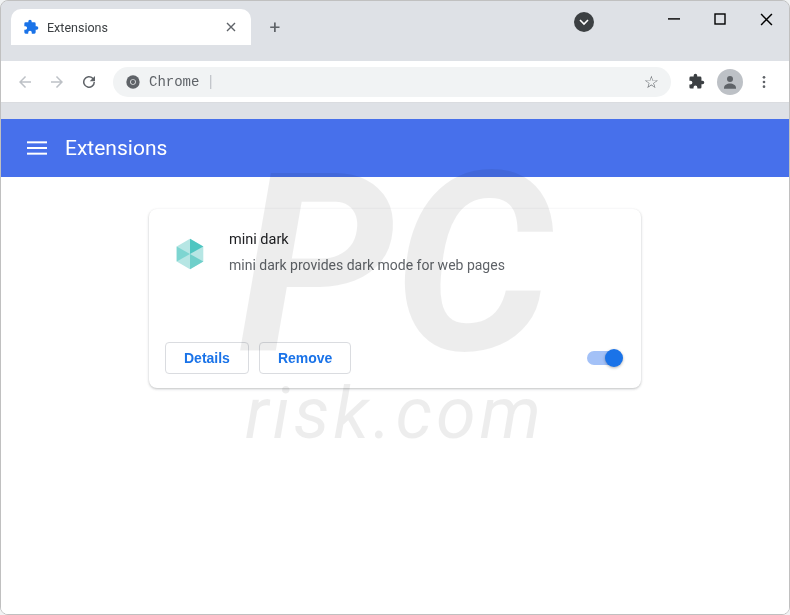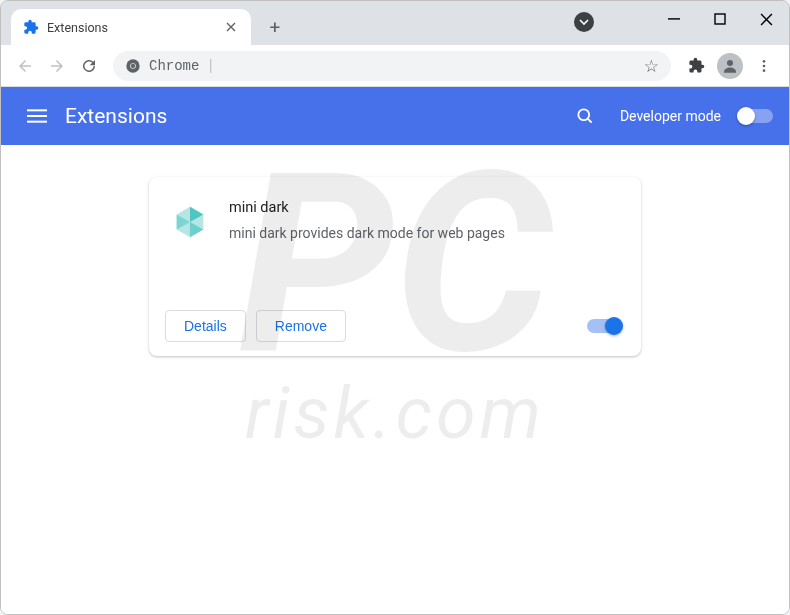--- a/index.html
+++ b/index.html
@@ -13,20 +13,21 @@
   }
   .window-frame {
     width: 100%;
     height: 100%;
     border: 1px solid #c0c0c0;
     border-radius: 8px;
     overflow: hidden;
     background: #dee1e6;
     display: flex;
     flex-direction: column;
+    gap: 16px;
   }
   .titlebar {
     height: 44px;
     background: #dee1e6;
     display: flex;
     align-items: flex-end;
     position: relative;
   }
   .tab {
     background: #ffffff;
@@ -283,21 +284,21 @@
     gap: 10px;
   }
   .txt-btn {
     border: 1px solid #dadce0;
     background: #fff;
     color: #1a73e8;
     font-size: 14px;
     padding: 7px 18px;
     border-radius: 4px;
     cursor: pointer;
-    font-weight: 400;
+    font-weight: 700;
   }
   .flex-spacer { flex: 1; }
   .toggle-on {
     width: 34px;
     height: 14px;
     background: #a3c1f7;
     border-radius: 7px;
     position: relative;
     cursor: pointer;
     margin-right: 4px;
@@ -437,32 +438,20 @@
   <div class="content-area">
     <div class="blue-header">
       <div class="hamburger">
         <svg width="20" height="20" viewBox="0 0 24 24" fill="#fff">
             <rect y="4" width="24" height="2.4"></rect>
             <rect y="10.8" width="24" height="2.4"></rect>
             <rect y="17.6" width="24" height="2.4"></rect>
           </svg>
       </div>
       <div class="page-title">Extensions</div>
-      <div class="header-right">
-        <div class="tb-btn" style="color:#fff">
-          <svg width="20" height="20" viewBox="0 0 24 24" fill="none" stroke="#fff" stroke-width="2.2">
-              <circle cx="10.5" cy="10.5" r="6.5"></circle>
-              <path d="M20 20l-4.5-4.5"></path>
-            </svg>
-        </div>
-        <span class="dev-mode-label">Developer mode</span>
-        <div class="toggle">
-          <div class="toggle-knob"></div>
-        </div>
-      </div>
     </div>
 
     <div class="ext-grid">
       <div class="ext-card">
         <div class="ext-card-body">
           <div class="ext-icon">
             <svg width="38" height="38" viewBox="0 0 40 40">
               <polygon points="20,4 34,12 34,28 20,36 6,28 6,12" fill="#b6e6e4"></polygon>
               <polygon points="20,4 34,12 20,20" fill="#4fc6c1"></polygon>
               <polygon points="20,20 6,28 6,12" fill="#7dd5d1"></polygon>

